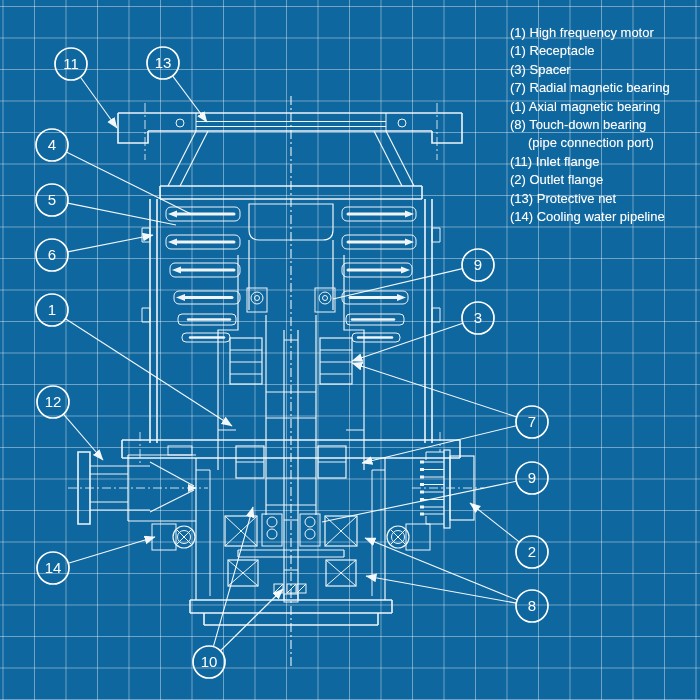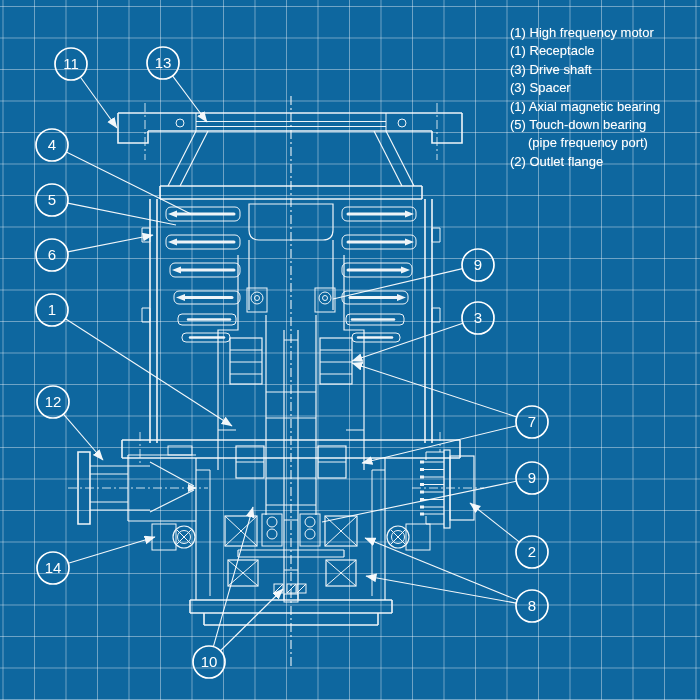--- a/index.html
+++ b/index.html
@@ -245,20 +245,23 @@
         <line x1="517.1813741857114" y1="599.9660685307089" x2="365" y2="538" class="leader" marker-end="url(#arrow)"></line>
         <line x1="516.2550551195399" y1="603.1545280336518" x2="366" y2="576" class="leader" marker-end="url(#arrow)"></line>
         <circle cx="532" cy="606" r="16" class="callout-circle"></circle>
         <text x="532" y="611.2" class="callout-num">8</text>
       </g>
   </svg>
 
   <div class="legend">
       <div class="legend-line">(1) High frequency motor</div>
       <div class="legend-line">(1) Receptacle</div>
-      <div class="legend-line">(3) Drive shaft</div>
       <div class="legend-line">(3) Spacer</div>
+      <div class="legend-line">(7) Radial magnetic bearing</div>
       <div class="legend-line">(1) Axial magnetic bearing</div>
-      <div class="legend-line">(5) Touch-down bearing</div>
-      <div class="legend-line indent">(pipe frequency port)</div>
+      <div class="legend-line">(8) Touch-down bearing</div>
+      <div class="legend-line indent">(pipe connection port)</div>
+      <div class="legend-line">(11) Inlet flange</div>
       <div class="legend-line">(2) Outlet flange</div>
+      <div class="legend-line">(13) Protective net</div>
+      <div class="legend-line">(14) Cooling water pipeline</div>
     </div>
 </div>
 
 </body></html>

